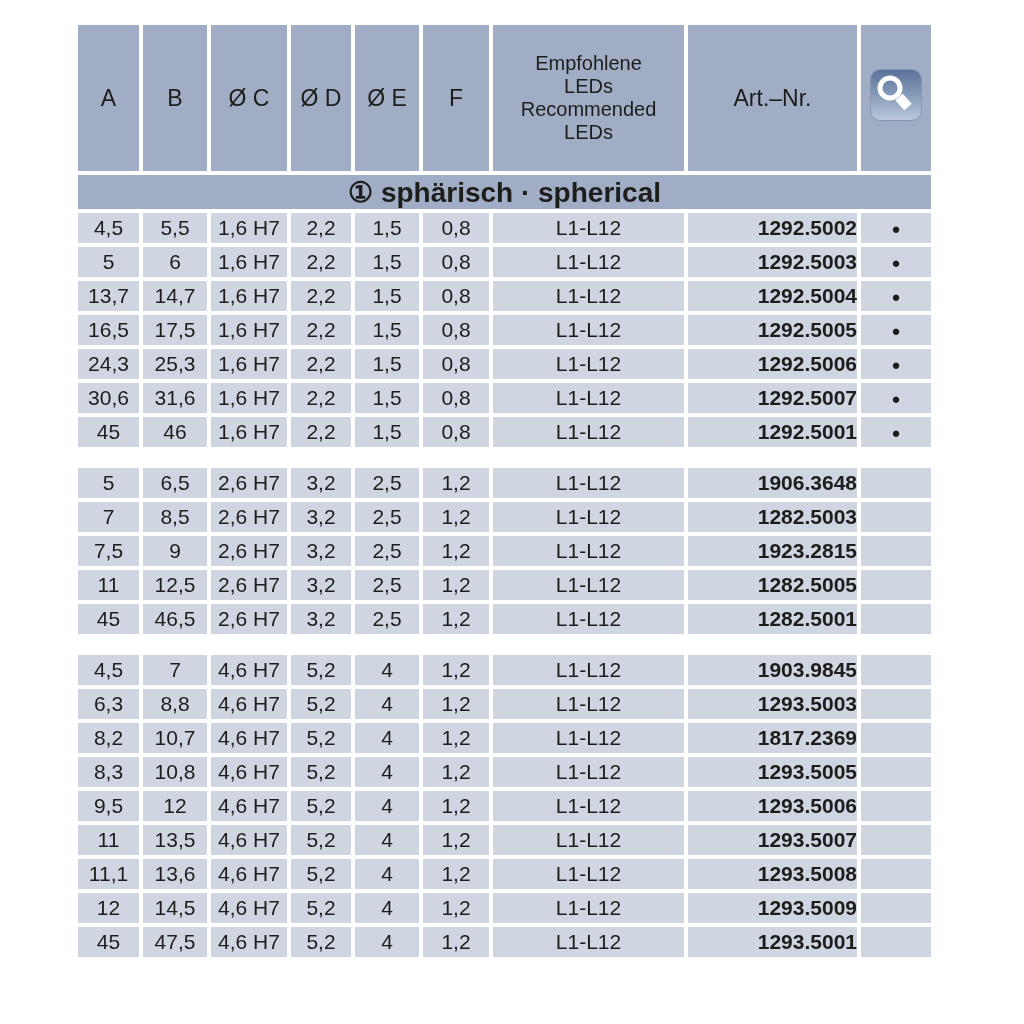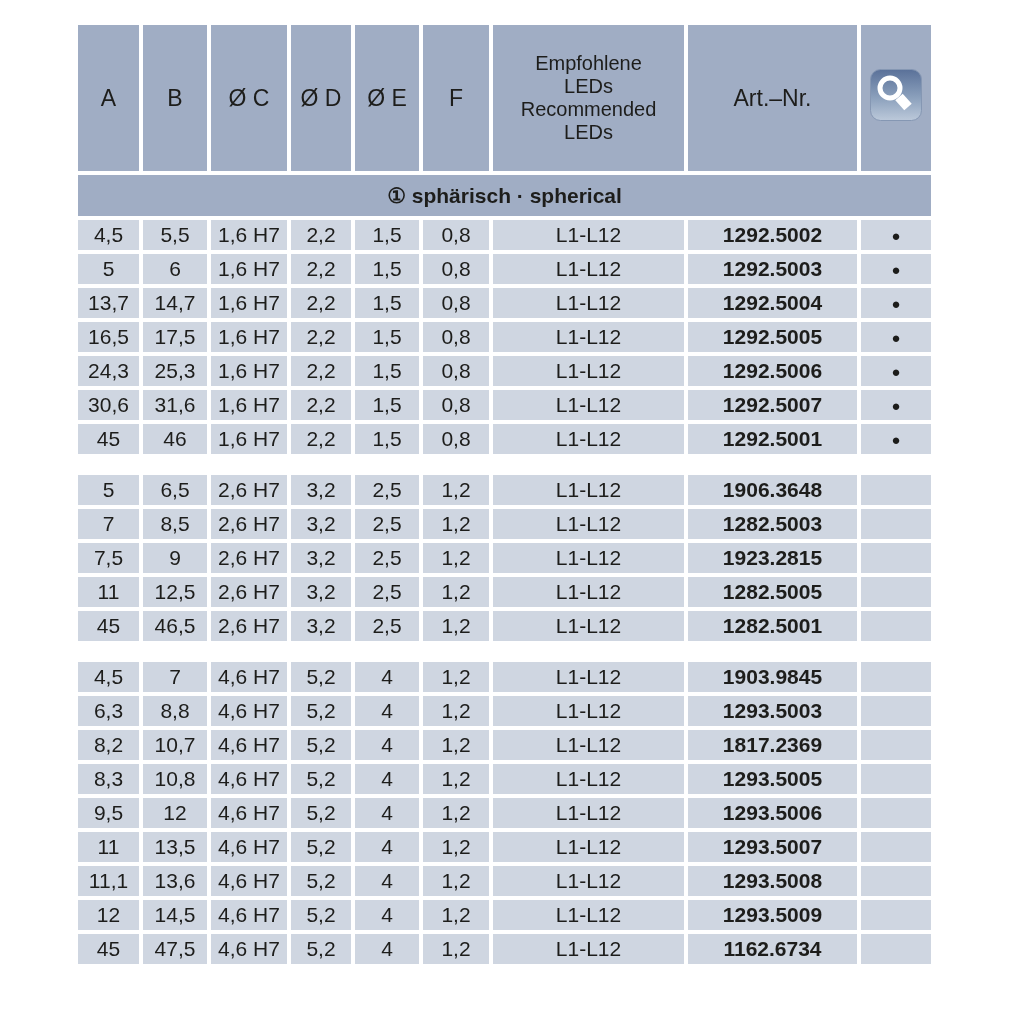--- a/index.html
+++ b/index.html
@@ -31,31 +31,31 @@
     overflow:hidden;
   }
   thead th{
     background:var(--header-bg,#a0adc4);
     height:146px;
     font-size:23px;
   }
   th.leds-head{font-size:20px;line-height:23px;}
   tr.section-row td{
     background:var(--header-bg,#a0adc4);
-    height:41px;
-    font-size:21px;
+    height:34px;
+    font-size:28px;
     font-weight:bold;
   }
   tbody td{
     background:var(--row-bg,#cfd6e1);
     height:30px;
     font-size:21px;
     white-space:nowrap;
   }
-  tbody td:nth-child(8){font-weight:bold;}
+  tbody td:nth-child(8){font-weight:bold;text-align:right;}
   tbody td:nth-child(9){font-size:15px;line-height:1;}
   tbody tr.spacer td{
     background:transparent;
     height:13px;
   }
   .zoom-btn{
     display:inline-block;
     width:52px;height:52px;
     line-height:0;
     cursor:pointer;
@@ -341,18 +341,18 @@
     <td></td>
   </tr>
         <tr>
     <td>45</td>
     <td>47,5</td>
     <td>4,6 H7</td>
     <td>5,2</td>
     <td>4</td>
     <td>1,2</td>
     <td>L1-L12</td>
-    <td>1162.6734</td>
+    <td>1293.5001</td>
     <td></td>
   </tr>
       </tbody>
   </table>
 </div>
 
 </body></html>

